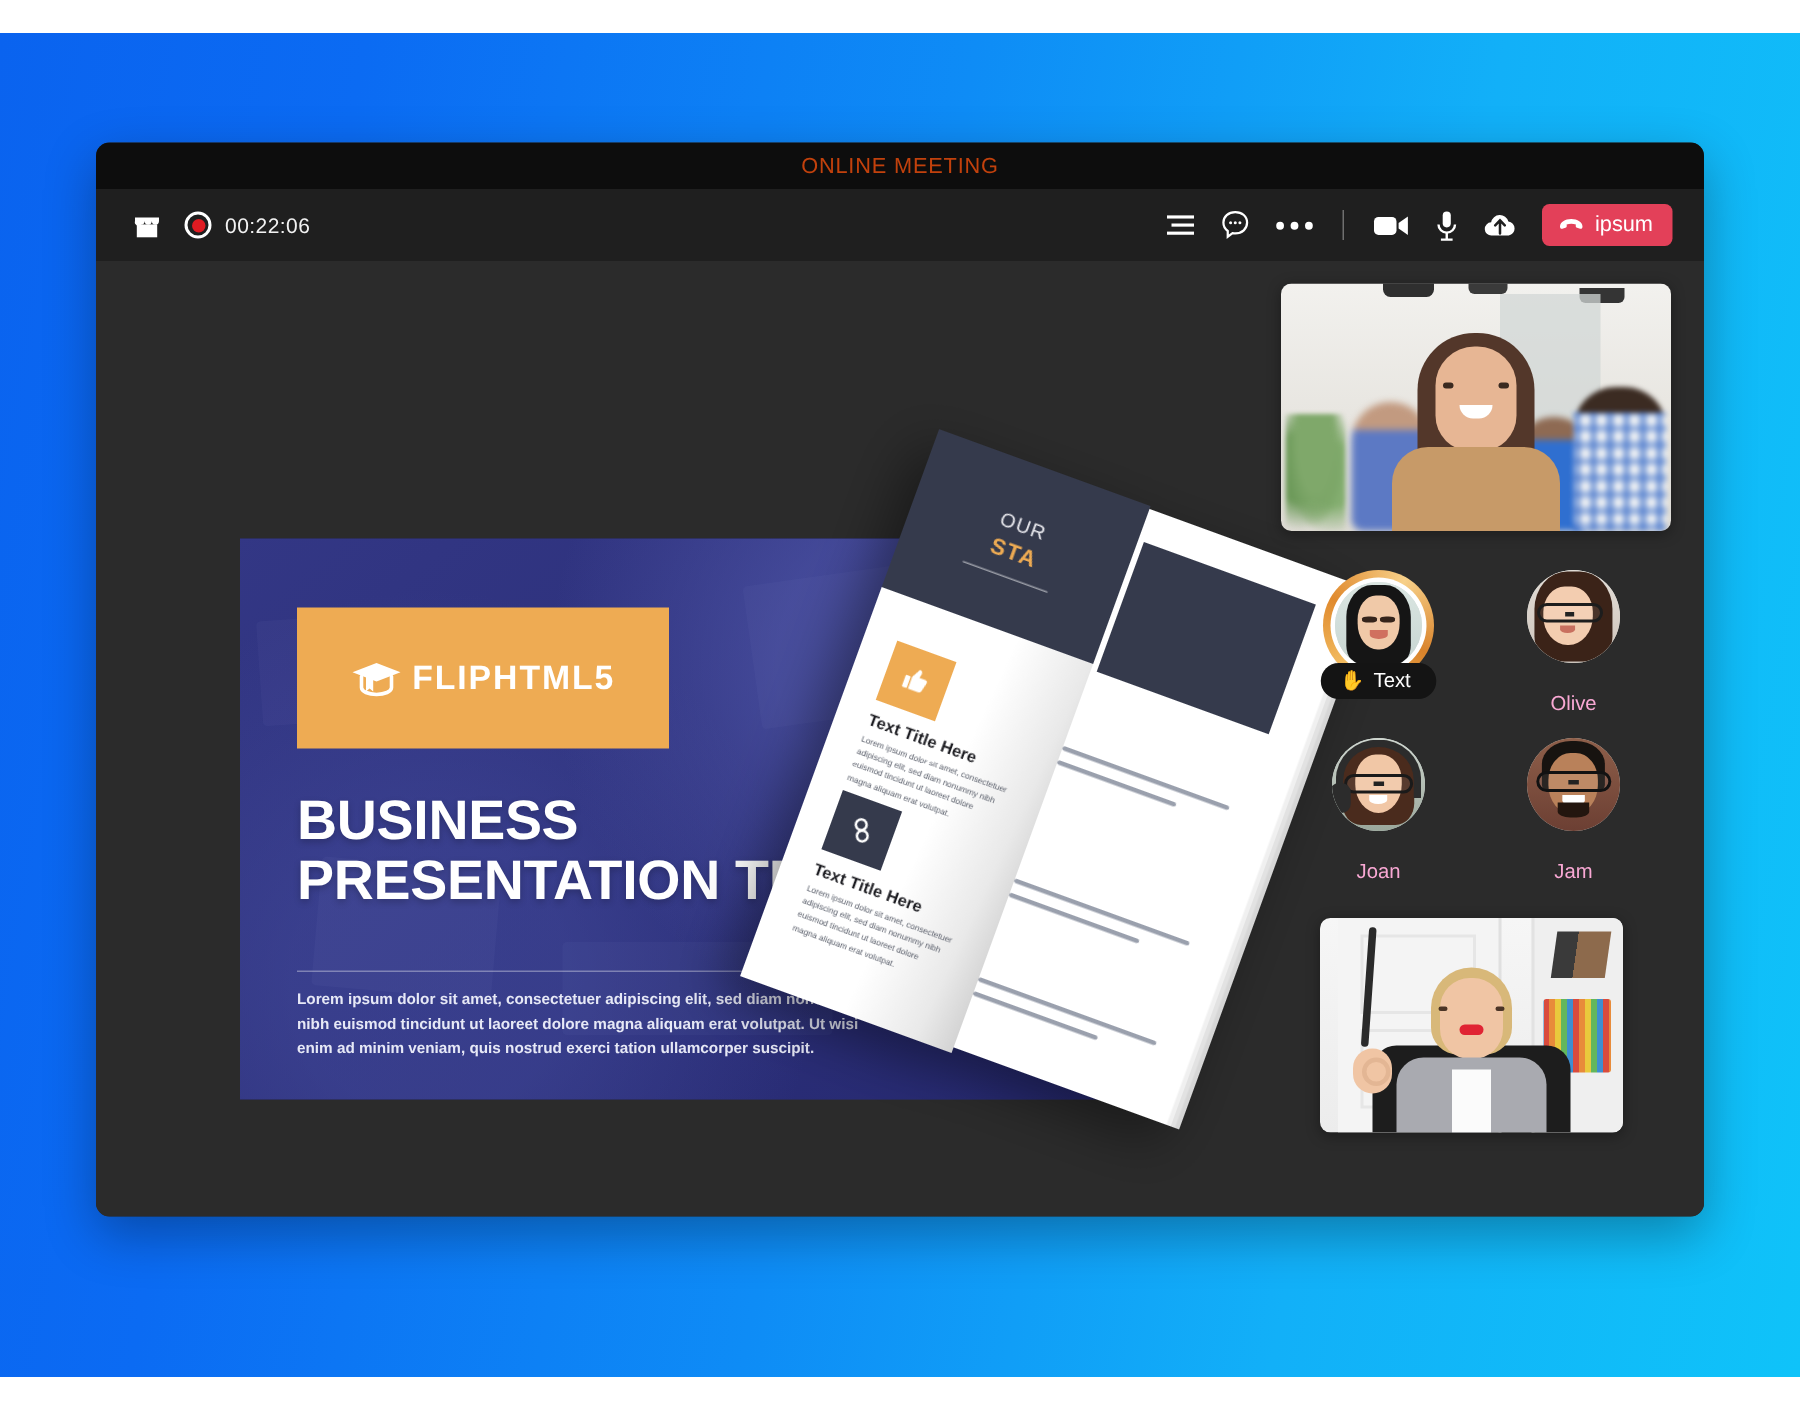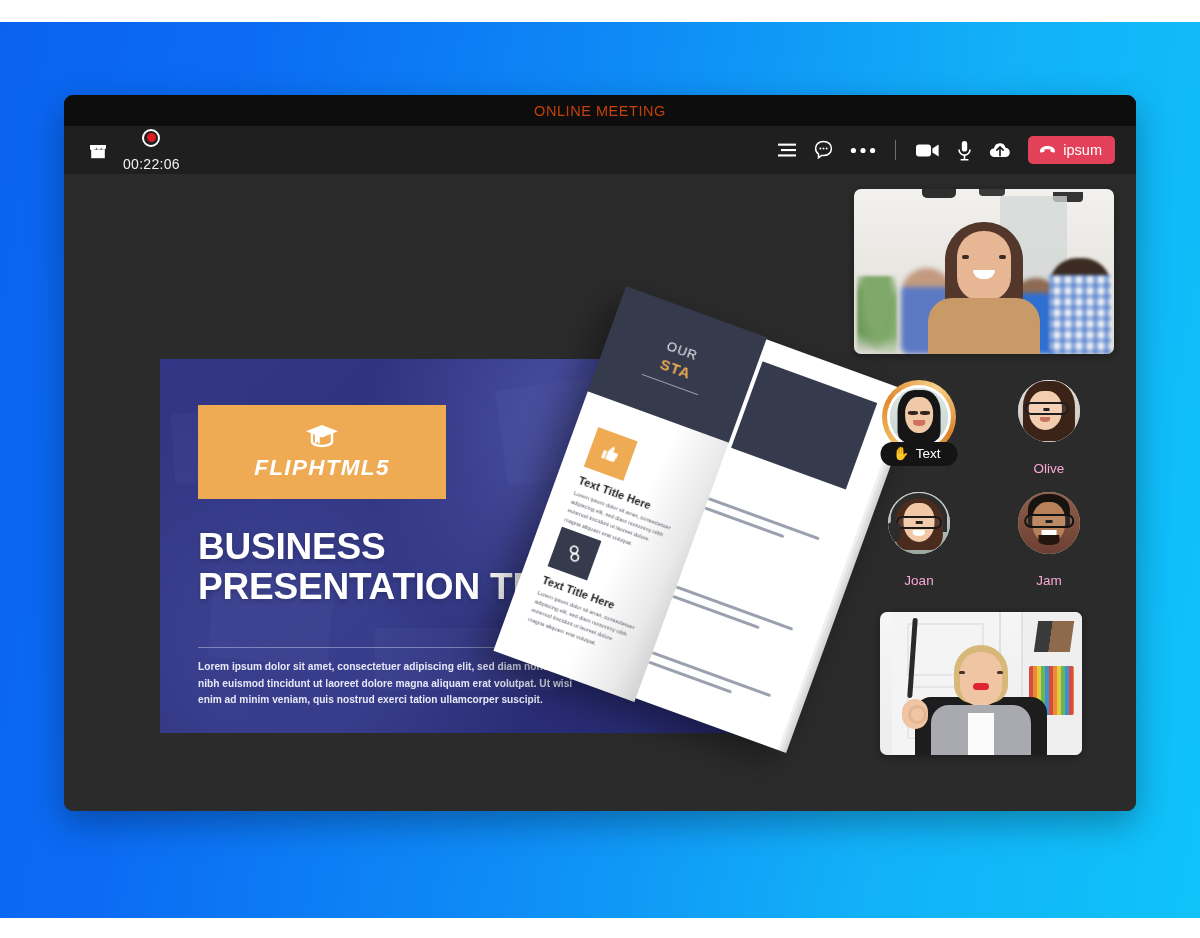--- a/index.html
+++ b/index.html
@@ -57,21 +57,21 @@
   .tb-left { display: flex; align-items: center; gap: 15px; }
   .tb-spacer { flex: 1; }
   .tb-right { display: flex; align-items: center; gap: 17px; }
 
   .icon-btn {
     display: inline-flex; align-items: center; justify-content: center;
     color: #ffffff;
     background: none; border: none;
     cursor: pointer;
   }
-  .rec-wrap { display: flex; align-items: center; gap: 9px; flex-direction: column; }
+  .rec-wrap { display: flex; align-items: center; gap: 9px; }
   .rec-dot {
     width: 18px; height: 18px; border-radius: 50%;
     border: 2.2px solid #ffffff;
     display: flex; align-items: center; justify-content: center;
   }
   .rec-dot i {
     width: 9px; height: 9px; border-radius: 50%;
     background: #e01b22; display: block;
   }
   .timer {
@@ -124,24 +124,23 @@
   .ws1 { left: 54%; top: 6%;  width: 140px; height: 96px; transform: rotate(-8deg); }
   .ws2 { left: 62%; top: 38%; width: 82px;  height: 120px; }
   .ws3 { left: 8%;  top: 58%; width: 120px; height: 86px; transform: rotate(5deg); }
   .ws4 { left: 34%; top: 72%; width: 180px; height: 62px; }
   .ws5 { left: 2%;  top: 14%; width: 96px;  height: 70px; transform: rotate(-4deg); }
 
   #badge {
     position: absolute; left: 38px; top: 46px;
     width: 248px; height: 94px;
     background: #eeab53;
-    display: flex; flex-direction: column;
+    display: flex; flex-direction: row;
     align-items: center; justify-content: center;
     gap: 7px;
-    font-style: italic;
   }
   #badge .cap { color: #ffffff; }
   #badge .brand {
     color: #ffffff; font-size: 22.5px; font-weight: 700; letter-spacing: 1.3px;
   }
 
   #slide-title {
     position: absolute; left: 38px; top: 168px;
     width: 700px;
     color: #ffffff;

